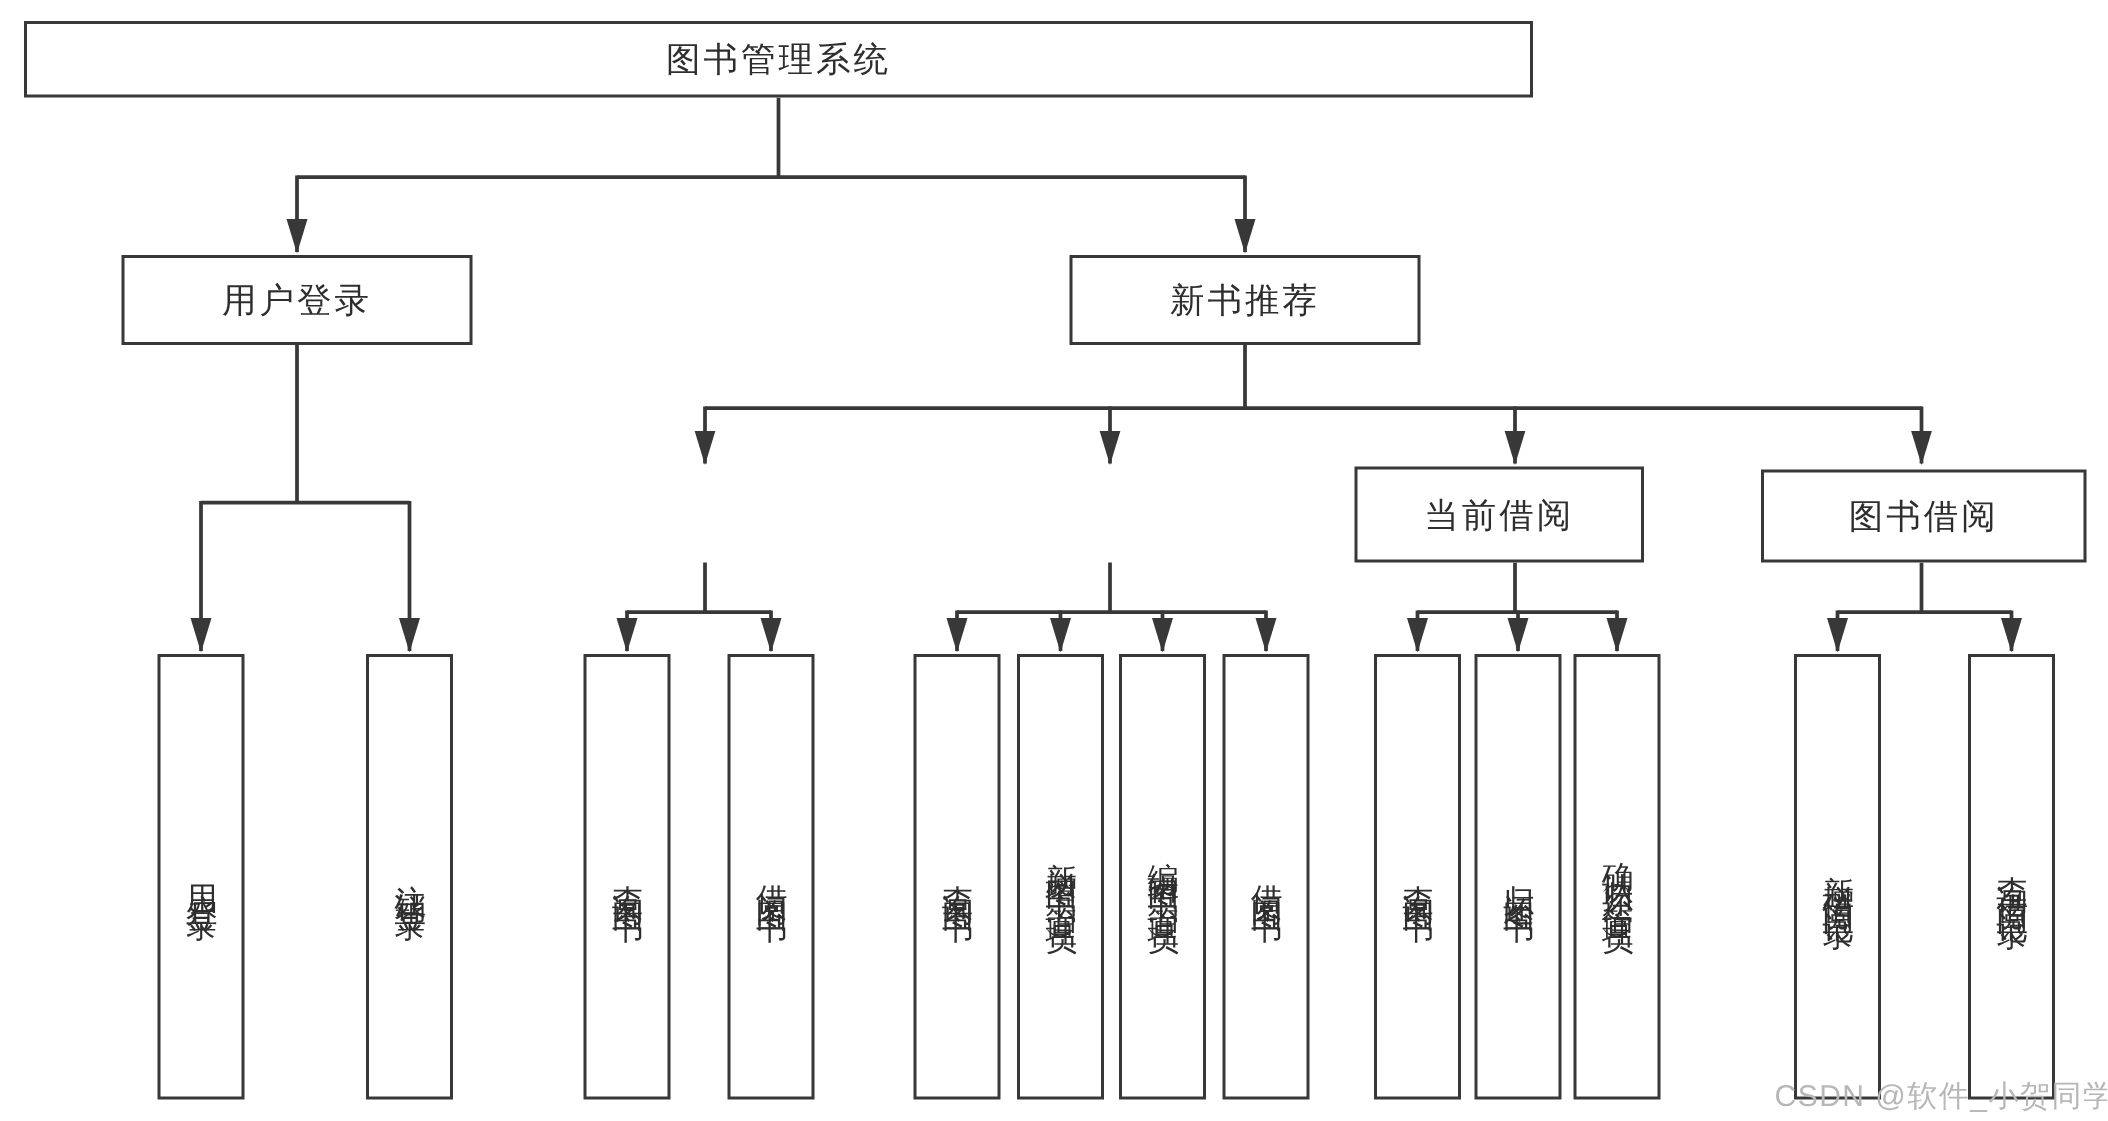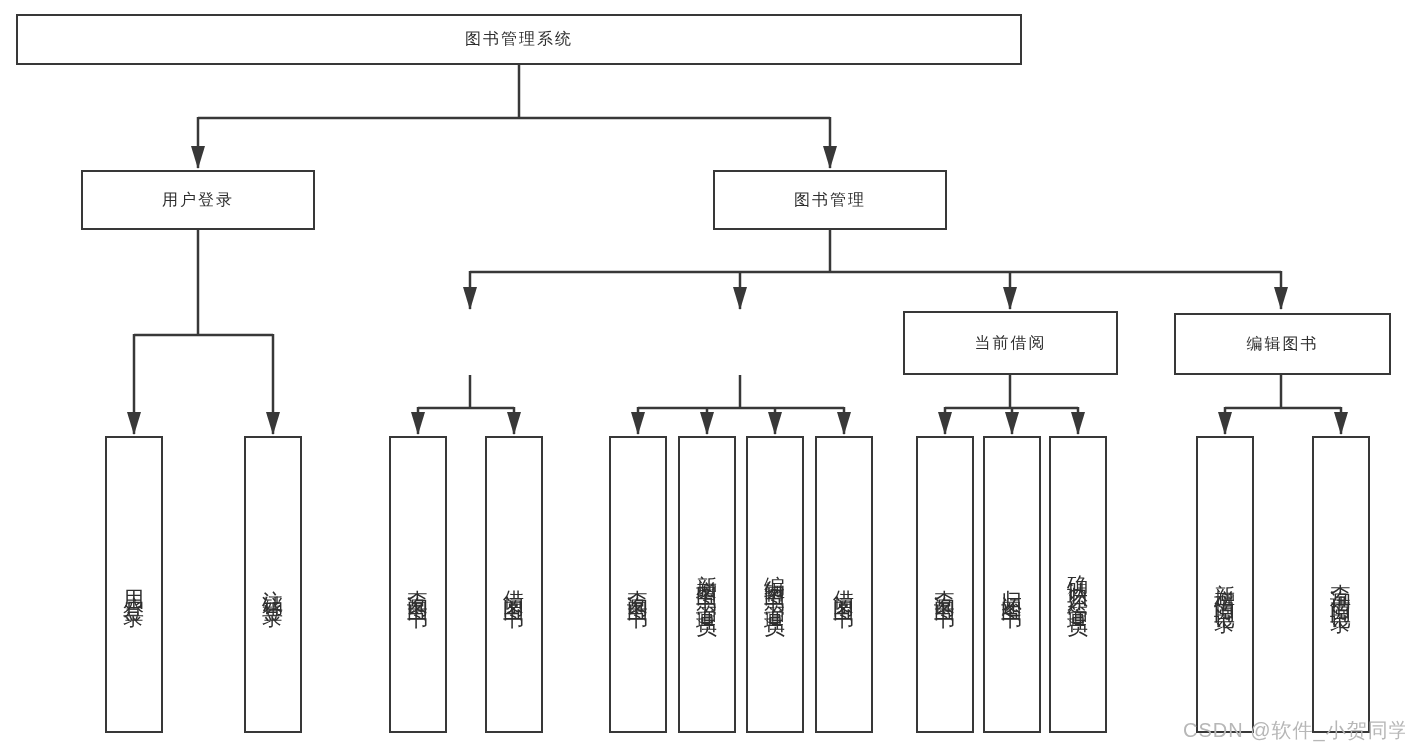--- a/index.html
+++ b/index.html
@@ -12,21 +12,21 @@
   }
   .wires{position:absolute;left:0;top:0;}
   .node{
     position:absolute;
     box-sizing:border-box;
     background:#ffffff;
     border:2.5px solid #383838;
     display:flex;
     align-items:center;
     justify-content:center;
-    font-size:16px;
+    font-size:23px;
     letter-spacing:2px;
     color:#2e2e2e;
     white-space:nowrap;
   }
   .leaf{
     writing-mode:vertical-rl;
     text-orientation:mixed;
     font-size:21px;
     letter-spacing:6px;
     white-space:normal;
@@ -101,24 +101,24 @@
         <path d="M1078 407 V434" marker-end="url(#ah)"></path>
         <path d="M1225 407 V434" marker-end="url(#ah)"></path>
         <path d="M1341 407 V434" marker-end="url(#ah)"></path>
       </g>
     </g>
   </svg>
 
   <div class="node" style="left:16px;top:14px;width:1006px;height:51px">图书管理系统</div>
 
   <div class="node" style="left:81px;top:170px;width:234px;height:60px">用户登录</div>
-  <div class="node" style="left:713px;top:170px;width:234px;height:60px">图书管理</div>
+  <div class="node" style="left:713px;top:170px;width:234px;height:60px">新书推荐</div>
 
-  <div class="node" style="left:903px;top:311px;width:215px;height:64px">当前借阅</div>
-  <div class="node" style="left:1174px;top:313px;width:217px;height:62px">编辑图书</div>
+  <div class="node" style="left:903px;top:311px;width:193px;height:64px">当前借阅</div>
+  <div class="node" style="left:1174px;top:313px;width:217px;height:62px">图书借阅</div>
 
   <div class="node leaf" style="left:105px;top:436px;width:58px;height:297px">用户登录</div>
   <div class="node leaf" style="left:244px;top:436px;width:58px;height:297px">注销登录</div>
 
   <div class="node leaf" style="left:389px;top:436px;width:58px;height:297px">查询图书</div>
   <div class="node leaf" style="left:485px;top:436px;width:58px;height:297px">借阅图书</div>
 
   <div class="node leaf" style="left:609px;top:436px;width:58px;height:297px">查询图书</div>
   <div class="node leaf" style="left:678px;top:436px;width:58px;height:297px">新增图书（管理员）</div>
   <div class="node leaf" style="left:746px;top:436px;width:58px;height:297px">编辑图书（管理员）</div>

